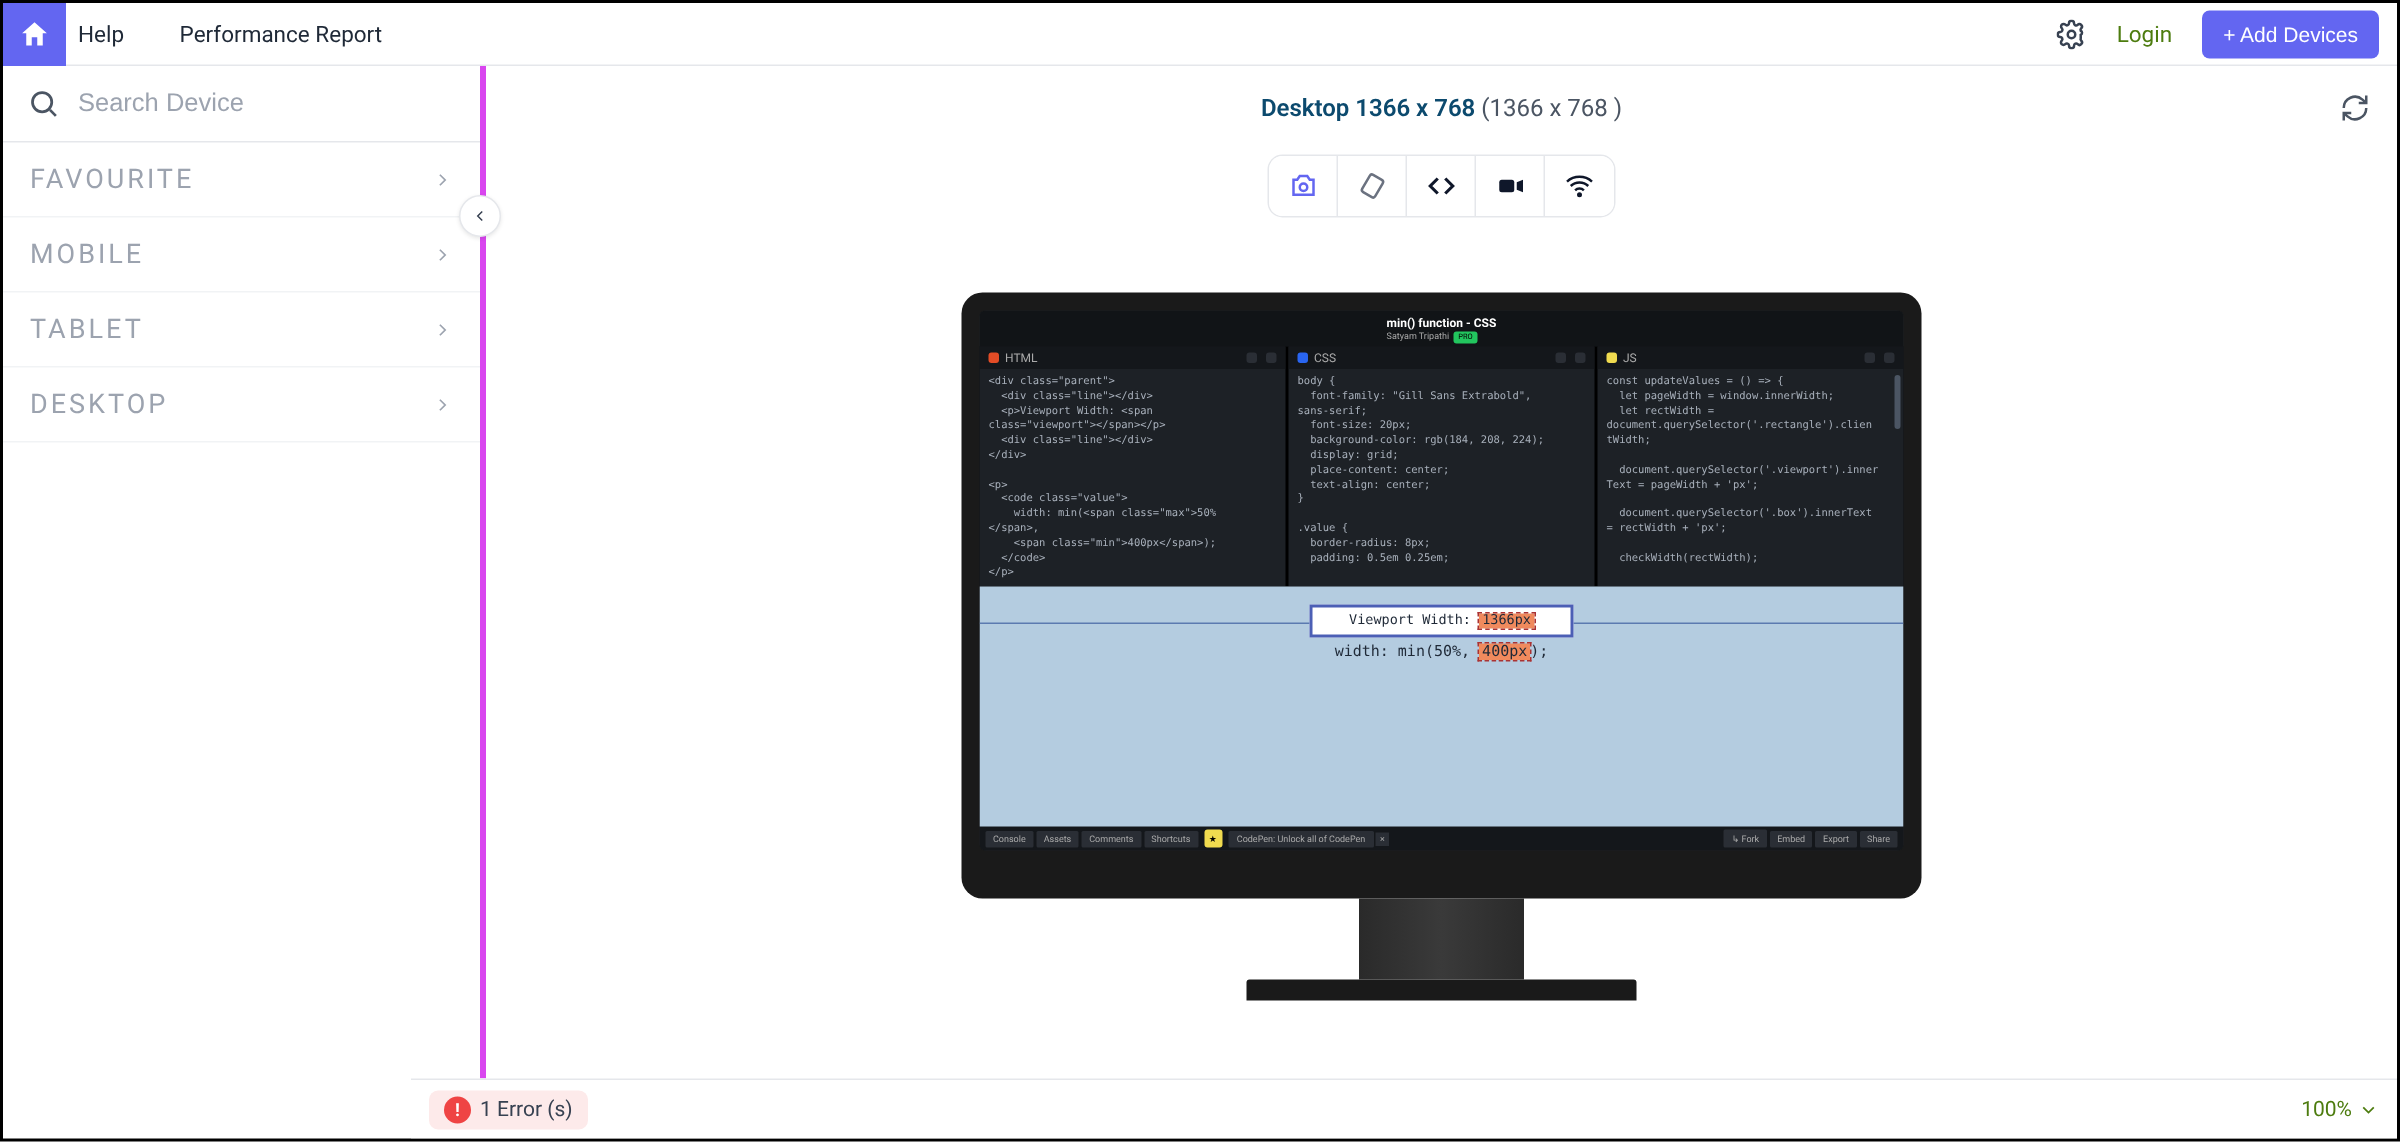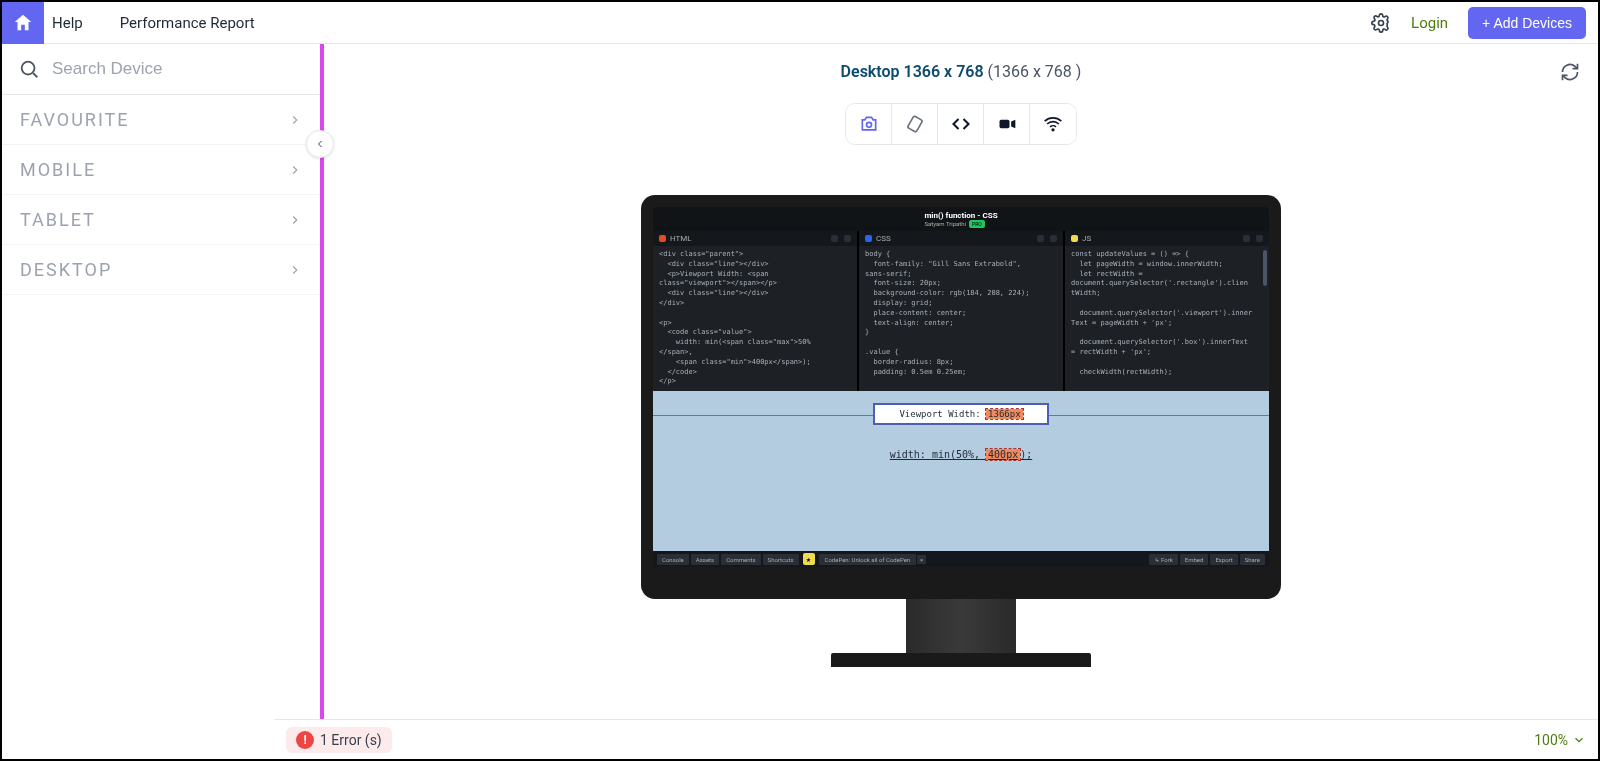--- a/index.html
+++ b/index.html
@@ -204,21 +204,21 @@
   }
   .vw-box {
     margin-top: 12px;
     background: #fff;
     border: 2px solid #4c5fb5;
     padding: 4px 24px;
     z-index: 2;
     font-size: 9px;
   }
   .hl { background: #f08a5d; outline: 1px dashed #a33; padding: 0 2px; }
-  .width-line { margin-top: 24px; font-size: 10px; text-decoration: underline;}
+  .width-line { margin-top: 4px; font-size: 10px;}
   .box-preview {
     margin-top: 14px;
     width: 180px; height: 80px;
     background: #bdd6e8;
     border: 1px solid #5b7ab0;
     display: flex; align-items: center; justify-content: center;
     font-size: 9px;
   }
 
   .codepen-footer {

